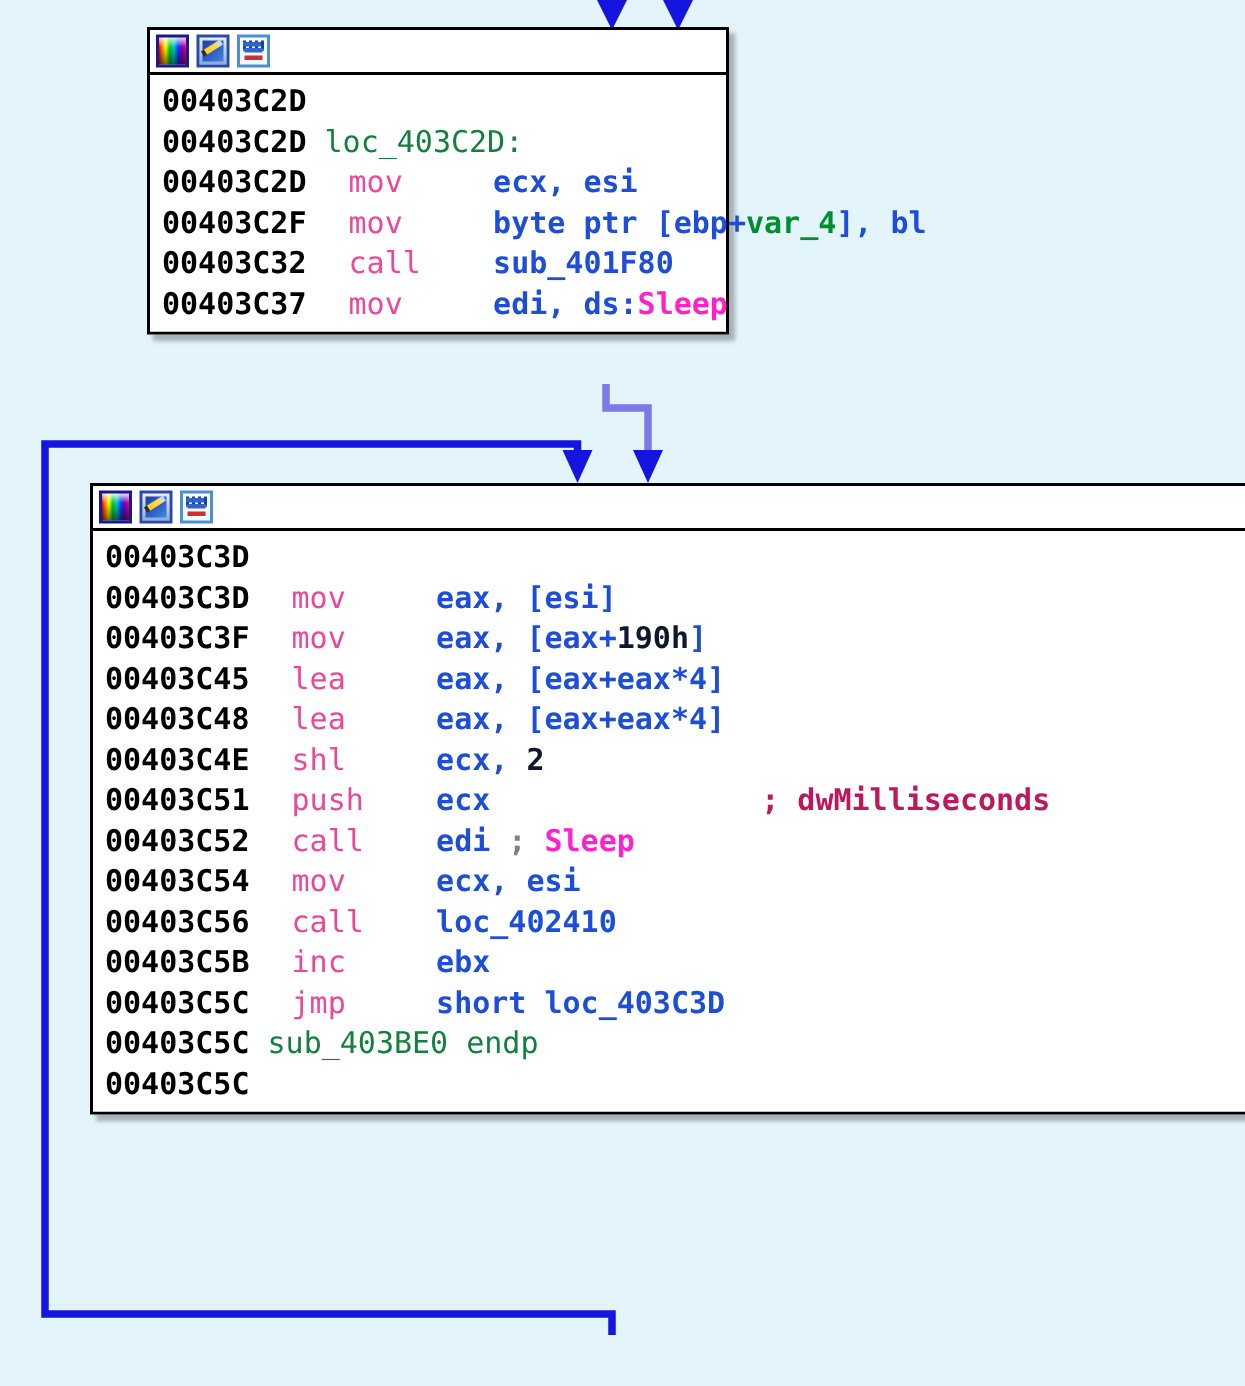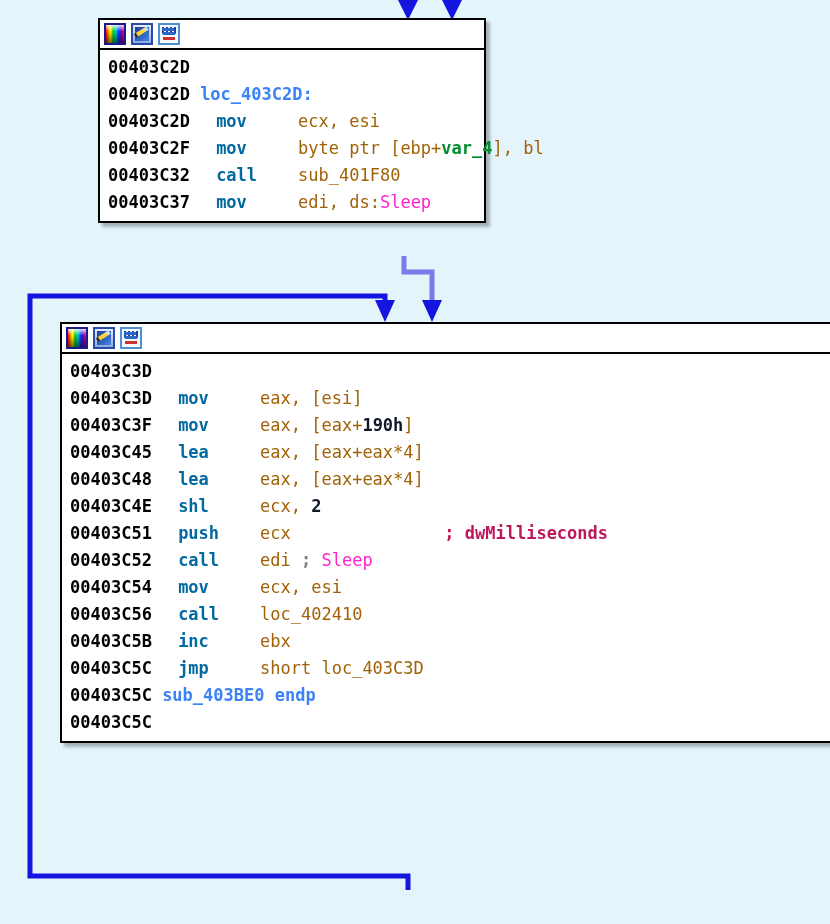--- a/index.html
+++ b/index.html
@@ -119,34 +119,34 @@
   }
 
   .block-body {
     padding: 4px 0 5px 0;
     background: #ffffff;
   }
 
   .asm-line {
     white-space: pre;
     font-family: "DejaVu Sans Mono", "Liberation Mono", monospace;
-    font-size: 17px;
+    font-size: 20px;
     line-height: 27px;
     letter-spacing: 0px;
     padding-left: 8px;
     height: 27px;
   }
 
   .tok-addr   { color: #000000; font-weight: bold; }
-  .tok-instr  { color: #0369a1; font-weight: bold; padding-left: 16px; }
-  .tok-label  { color: #3b82f6; font-weight: bold; }
-  .tok-op     { color: #a16207; font-weight: normal; }
+  .tok-instr  { color: #ec4899; font-weight: normal; padding-left: 16px; }
+  .tok-label  { color: #15803d; font-weight: normal; }
+  .tok-op     { color: #1d4ed8; font-weight: bold; }
   .tok-num    { color: #0f172a; font-weight: bold; }
   .tok-var    { color: #008f2f; font-weight: bold; text-align: center; }
-  .tok-api    { color: #ff22cc; font-weight: normal; }
+  .tok-api    { color: #ff22cc; font-weight: bold; }
   .tok-cmt    { color: #be185d; font-weight: bold; }
   .tok-semi   { color: #808080; font-weight: bold; }
   .tok-plain  { color: #1a1aa8; font-weight: bold; }
 </style>
 </head>
 <body>
 
 <div id="canvas">
 
   <svg id="edges" viewBox="0 0 830 924" width="830" height="924">

